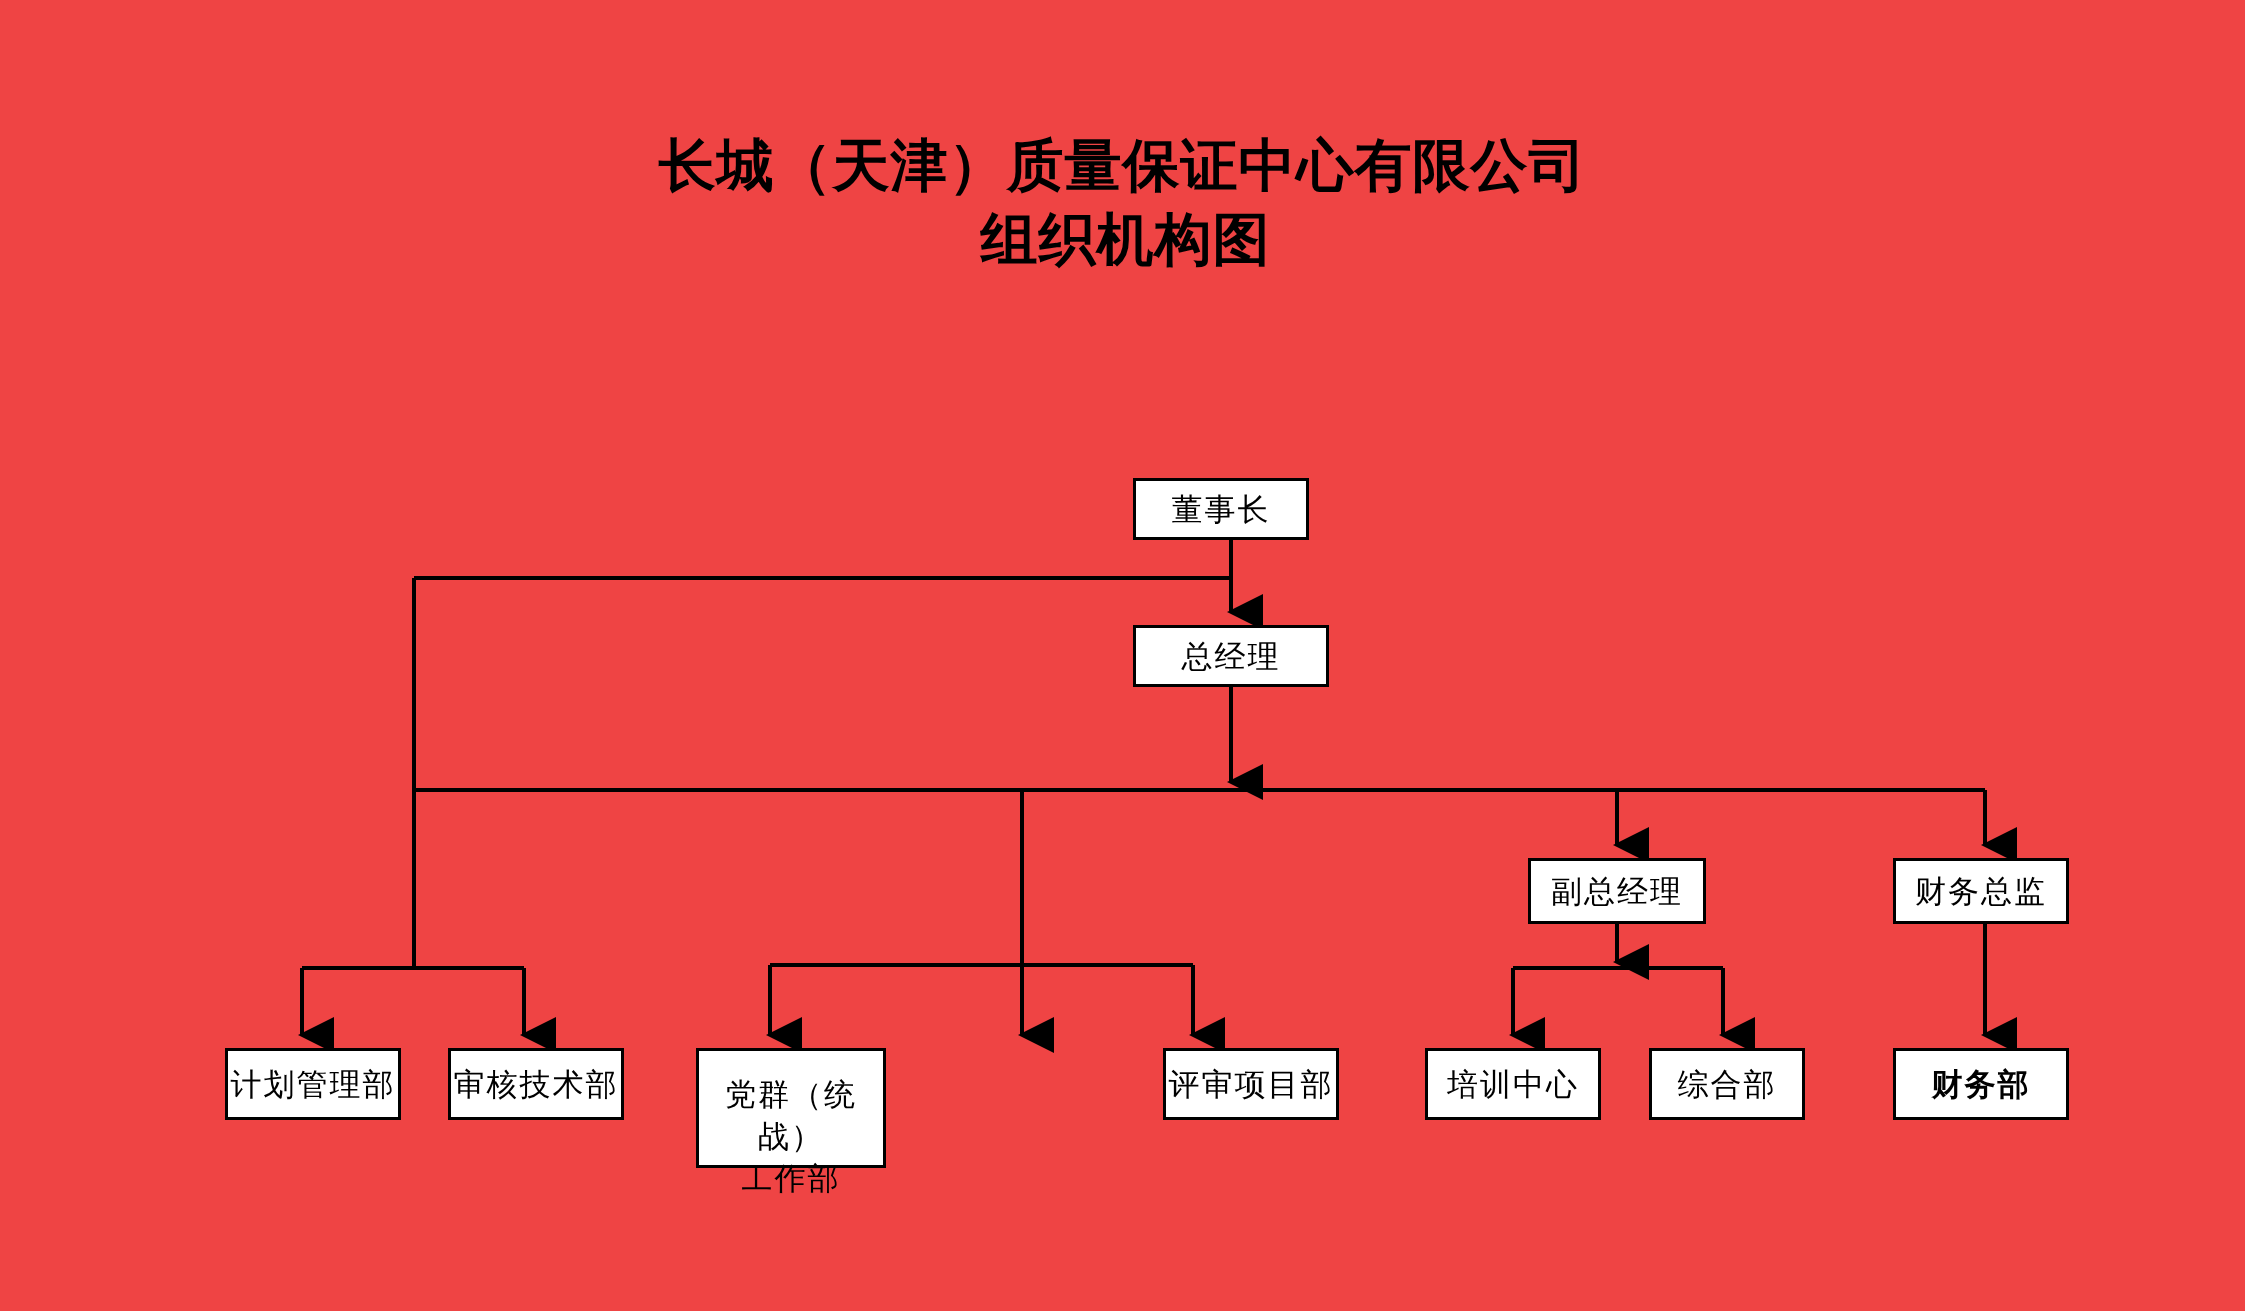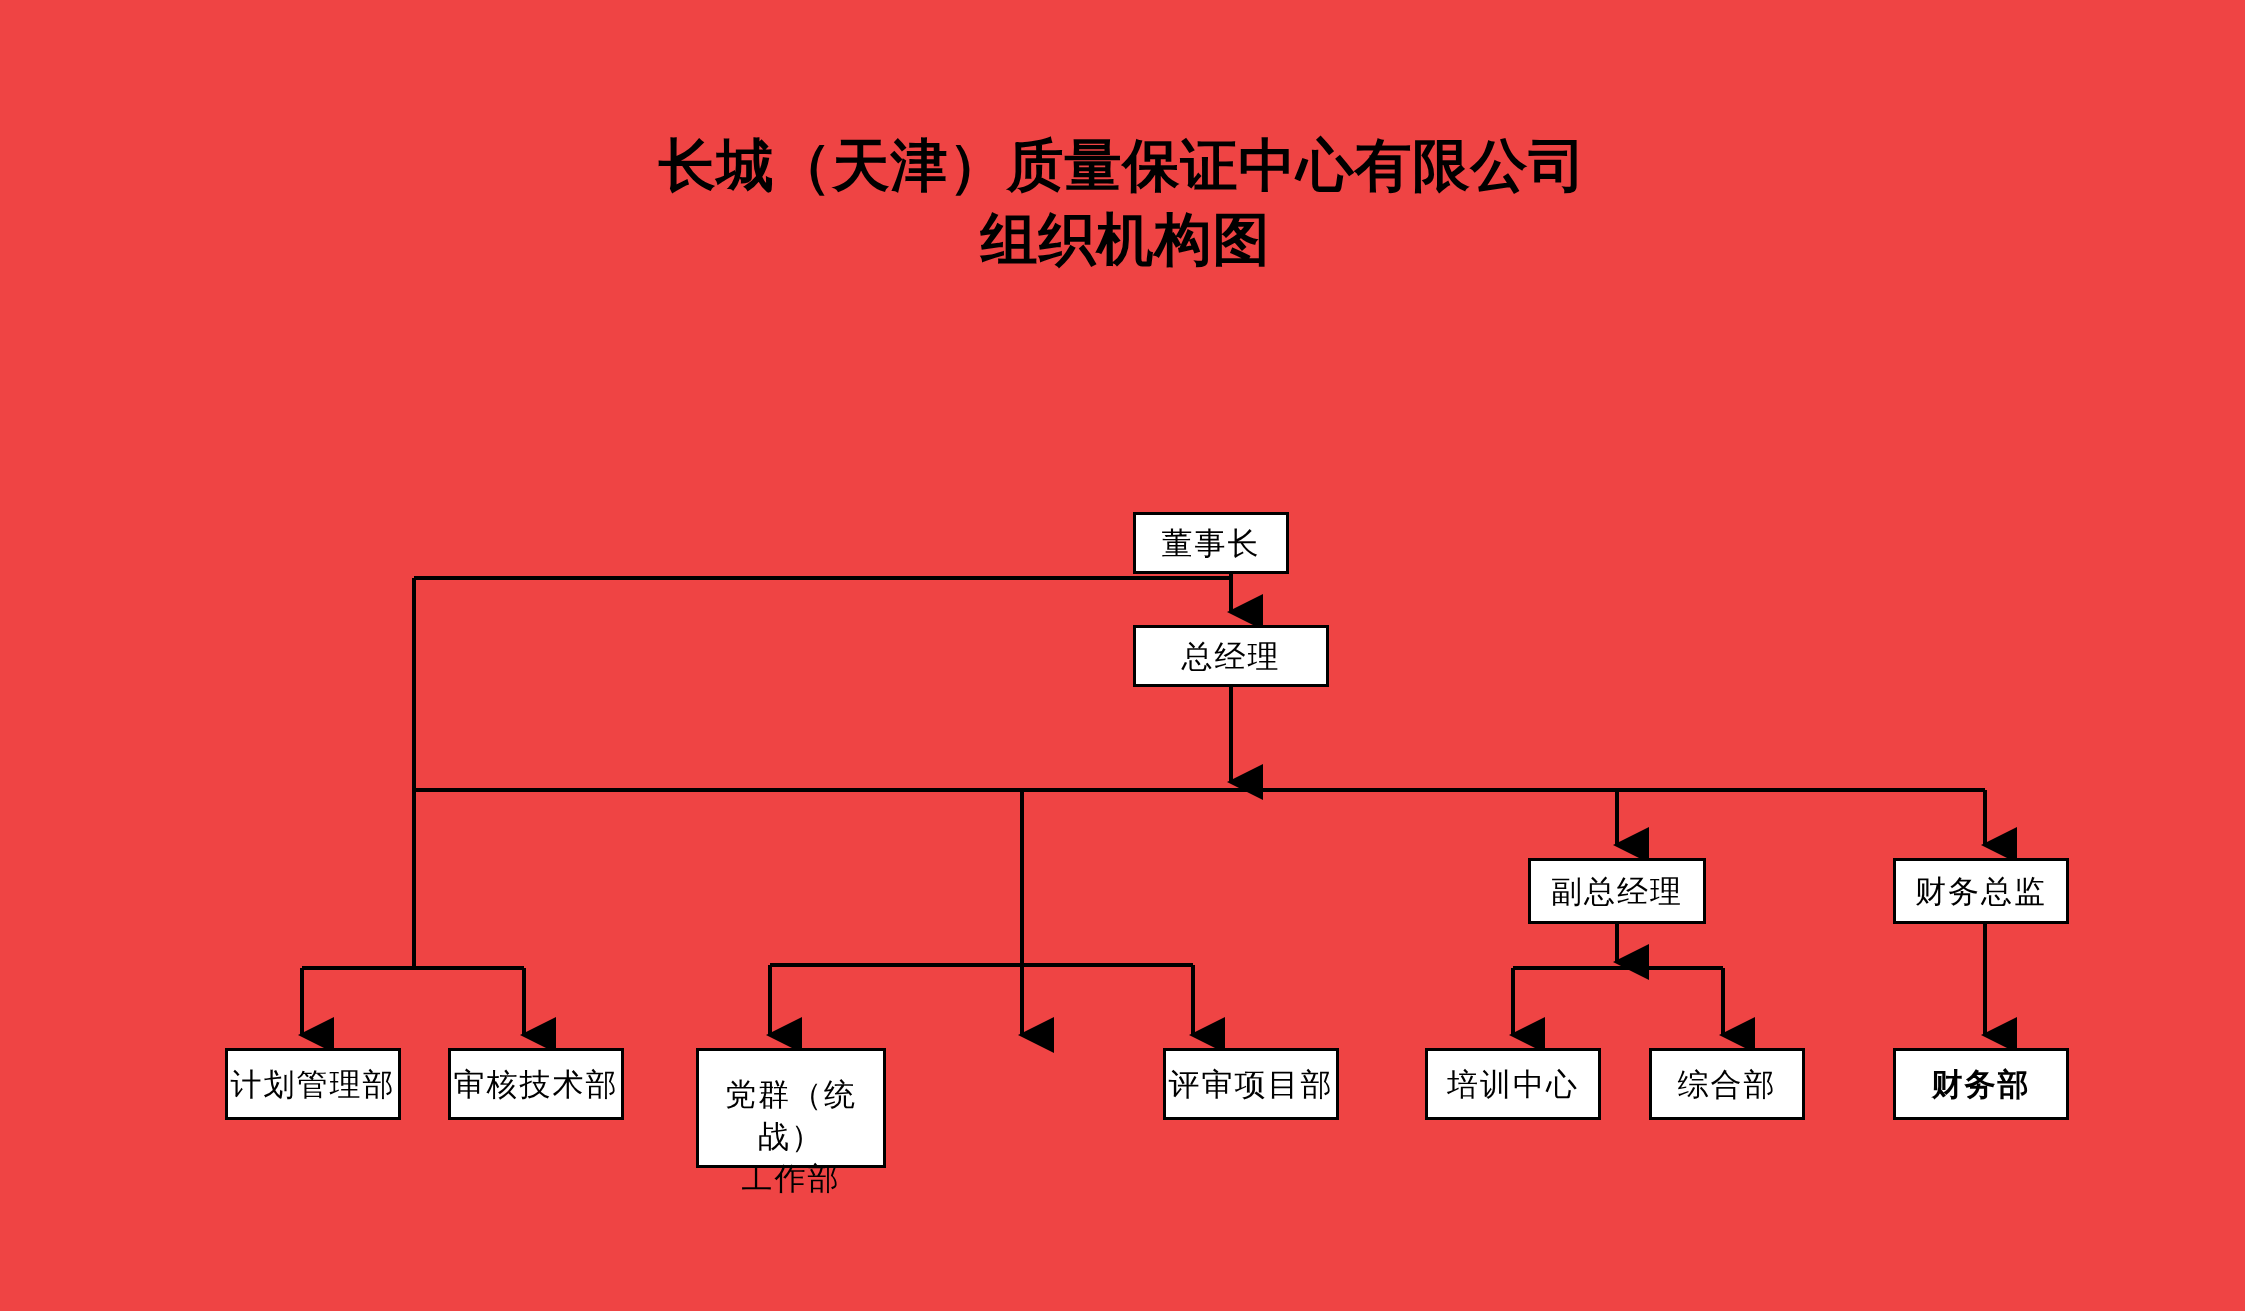--- a/index.html
+++ b/index.html
@@ -123,21 +123,21 @@
 
       <line x1="1617" y1="924" x2="1617" y2="962" marker-end="url(#arrowhead)"></line>
       <line x1="1513" y1="968" x2="1723" y2="968"></line>
       <line x1="1513" y1="968" x2="1513" y2="1035" marker-end="url(#arrowhead)"></line>
       <line x1="1723" y1="968" x2="1723" y2="1035" marker-end="url(#arrowhead)"></line>
 
       <line x1="1985" y1="924" x2="1985" y2="1035" marker-end="url(#arrowhead)"></line>
     </g>
   </svg>
 
-  <div class="node" style="left:1133px; top:478px; width:156px; height:62px;margin-top:34px;">
+  <div class="node" style="left:1133px; top:478px; width:176px; height:62px;">
     <span class="node-label">董事长</span>
   </div>
 
   <div class="node" style="left:1133px; top:625px; width:196px; height:62px;">
     <span class="node-label">总经理</span>
   </div>
 
   <div class="node" style="left:1528px; top:858px; width:178px; height:66px;">
     <span class="node-label">副总经理</span>
   </div>

